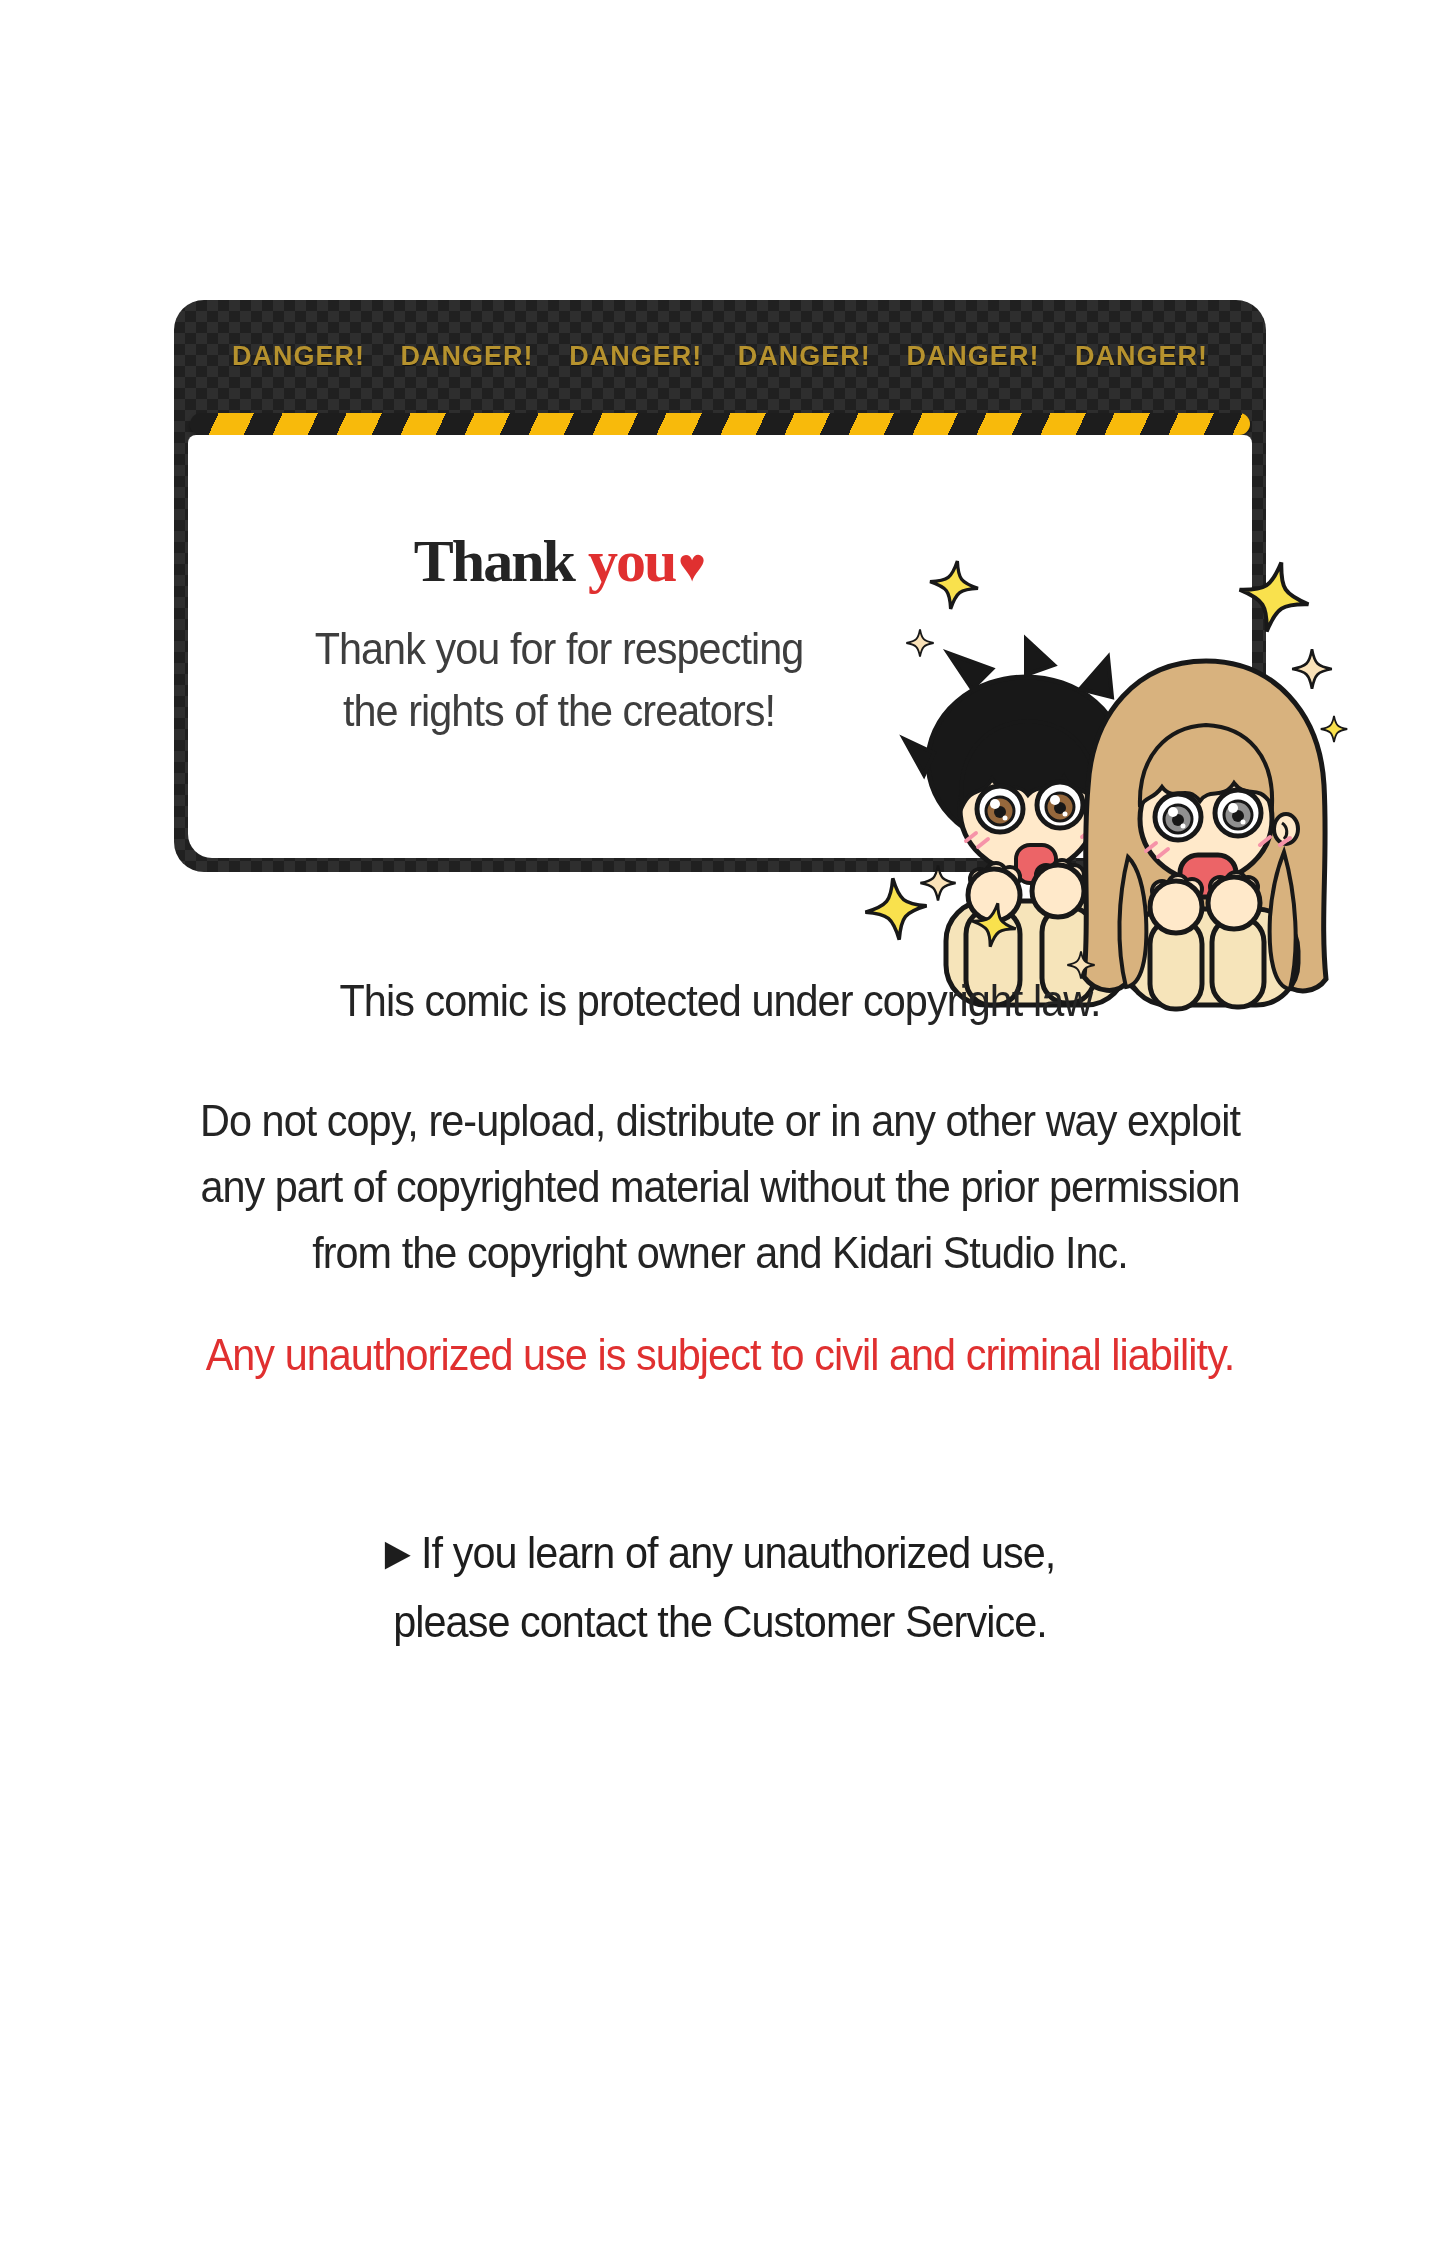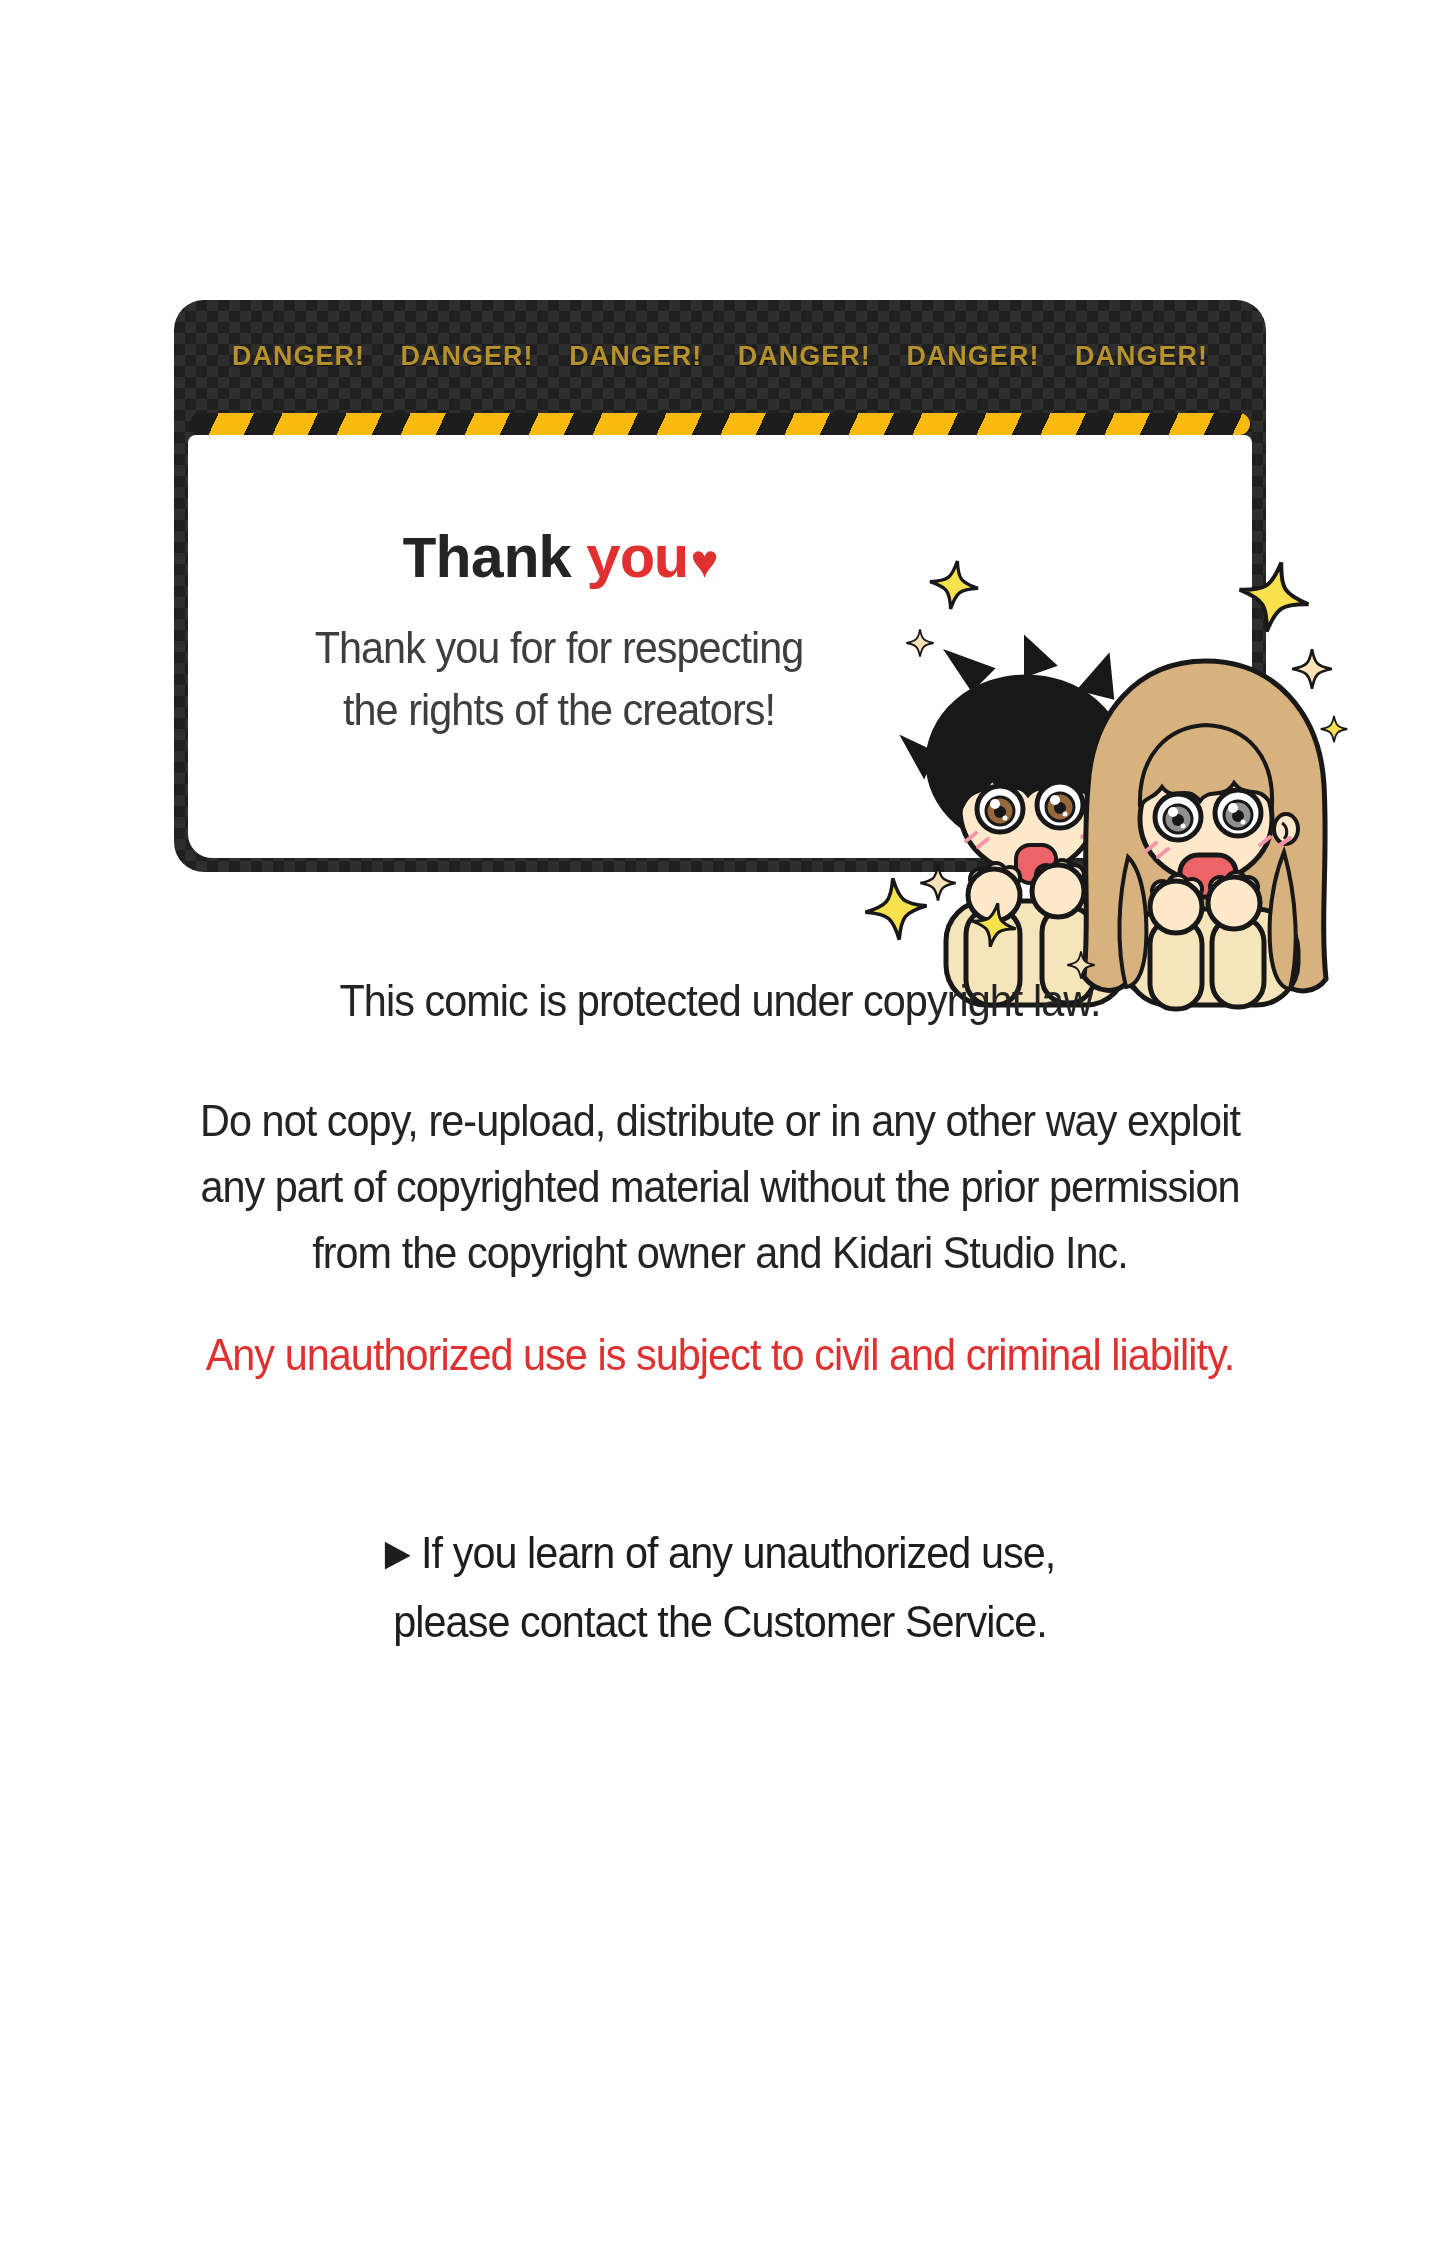--- a/index.html
+++ b/index.html
@@ -27,21 +27,21 @@
     background:repeating-linear-gradient(115deg,
       #1d1d1d 0 26px, var(--stripe-yellow,#f8ba0b) 26px 58px);
     box-shadow:0 3px 4px rgba(0,0,0,.35);
   }
   .card-body{
     position:absolute;left:14px;right:14px;top:135px;bottom:14px;background:#ffffff;
     border-radius:8px 8px 24px 24px;
   }
   .card-text{position:absolute;left:6px;top:92px;width:730px;text-align:center;}
   .card-title{
-    font-family:Liberation Mono, monospace;font-weight:800;font-size:60px;letter-spacing:-2px;
+    font-family:Liberation Serif, serif;font-weight:800;font-size:60px;letter-spacing:-2px;
     color:#242424;white-space:nowrap;
   }
   .card-title .red{color:var(--red,#e03030);margin-left:14px;}
   .card-title .heart{color:var(--red,#e03030);font-size:.78em;margin-left:3px;}
   .card-sub{
     margin-top:22px;font-size:44px;line-height:62px;color:var(--text-soft,#3e3e3e);
     letter-spacing:-1px;transform:scaleX(.94);
   }
   .illu{position:absolute;left:688px;top:122px;width:484px;height:452px;overflow:visible;}
   

